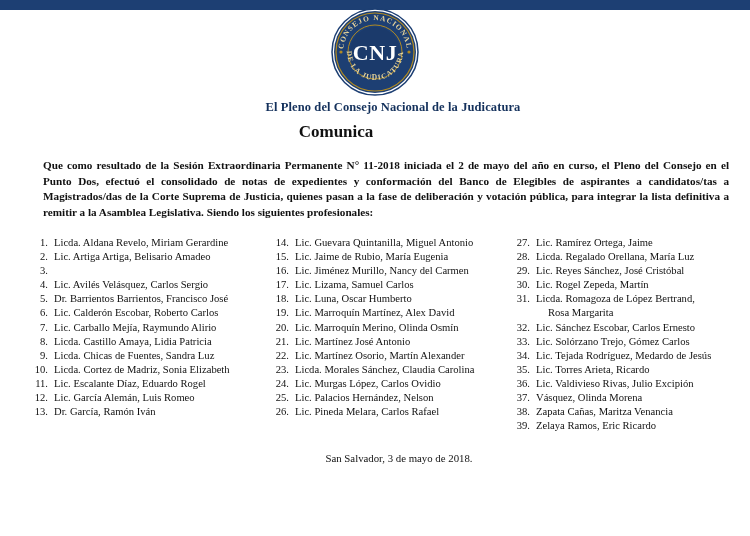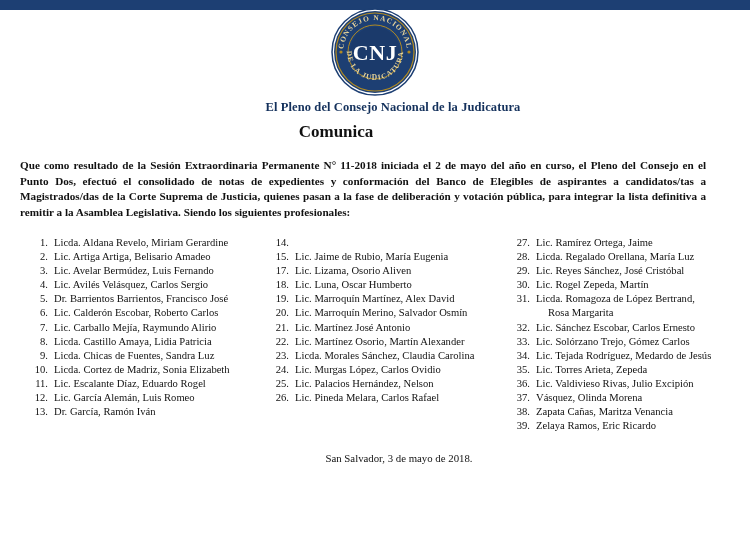--- a/index.html
+++ b/index.html
@@ -63,21 +63,21 @@
     left: 0;
     width: 672px;
     text-align: center;
     font-size: 17px;
     font-weight: bold;
     color: #111111;
   }
   .body-par {
     position: absolute;
     top: 158px;
-    left: 20px;
+    left: 43px;
     width: 686px;
     font-size: 11.2px;
     font-weight: bold;
     line-height: 15.5px;
     text-align: justify;
     color: #111111;
   }
   .columns {
     position: absolute;
     top: 236px;
@@ -169,21 +169,20 @@
         <li class="entry">
             <span class="num">1.</span>
             <span class="txt">Licda. Aldana Revelo, Miriam Gerardine</span>
           </li>
         <li class="entry">
             <span class="num">2.</span>
             <span class="txt">Lic. Artiga Artiga, Belisario Amadeo</span>
           </li>
         <li class="entry">
             <span class="num">3.</span>
-            <span class="txt">Lic. Avelar Bermúdez, Luis Fernando</span>
           </li>
         <li class="entry">
             <span class="num">4.</span>
             <span class="txt">Lic. Avilés Velásquez, Carlos Sergio</span>
           </li>
         <li class="entry">
             <span class="num">5.</span>
             <span class="txt">Dr. Barrientos Barrientos, Francisco José</span>
           </li>
         <li class="entry">
@@ -218,40 +217,45 @@
             <span class="num">13.</span>
             <span class="txt">Dr. García, Ramón Iván</span>
           </li>
       </ol>
     </div>
 
     <div class="col">
       <ol>
         <li class="entry">
             <span class="num">14.</span>
+            <span class="txt">Lic. Guevara Quintanilla, Miguel Antonio</span>
           </li>
         <li class="entry">
             <span class="num">15.</span>
             <span class="txt">Lic. Jaime de Rubio, María Eugenia</span>
           </li>
         <li class="entry">
+            <span class="num">16.</span>
+            <span class="txt">Lic. Jiménez Murillo, Nancy del Carmen</span>
+          </li>
+        <li class="entry">
             <span class="num">17.</span>
-            <span class="txt">Lic. Lizama, Osorio Aliven</span>
+            <span class="txt">Lic. Lizama, Samuel Carlos</span>
           </li>
         <li class="entry">
             <span class="num">18.</span>
             <span class="txt">Lic. Luna, Oscar Humberto</span>
           </li>
         <li class="entry">
             <span class="num">19.</span>
             <span class="txt">Lic. Marroquín Martínez, Alex David</span>
           </li>
         <li class="entry">
             <span class="num">20.</span>
-            <span class="txt">Lic. Marroquín Merino, Salvador Osmín</span>
+            <span class="txt">Lic. Marroquín Merino, Olinda Osmín</span>
           </li>
         <li class="entry">
             <span class="num">21.</span>
             <span class="txt">Lic. Martínez José Antonio</span>
           </li>
         <li class="entry">
             <span class="num">22.</span>
             <span class="txt">Lic. Martínez Osorio, Martín Alexander</span>
           </li>
         <li class="entry">
@@ -302,21 +306,21 @@
         <li class="entry">
             <span class="num">33.</span>
             <span class="txt">Lic. Solórzano Trejo, Gómez Carlos</span>
           </li>
         <li class="entry">
             <span class="num">34.</span>
             <span class="txt">Lic. Tejada Rodríguez, Medardo de Jesús</span>
           </li>
         <li class="entry">
             <span class="num">35.</span>
-            <span class="txt">Lic. Torres Arieta, Zepeda</span>
+            <span class="txt">Lic. Torres Arieta, Ricardo</span>
           </li>
         <li class="entry">
             <span class="num">36.</span>
             <span class="txt">Lic. Valdivieso Rivas, Julio Excipión</span>
           </li>
         <li class="entry">
             <span class="num">37.</span>
             <span class="txt">Vásquez, Olinda Morena</span>
           </li>
         <li class="entry">

